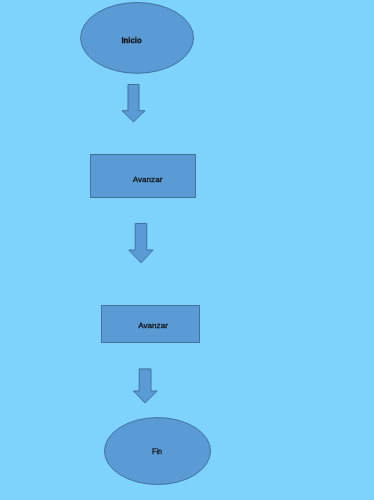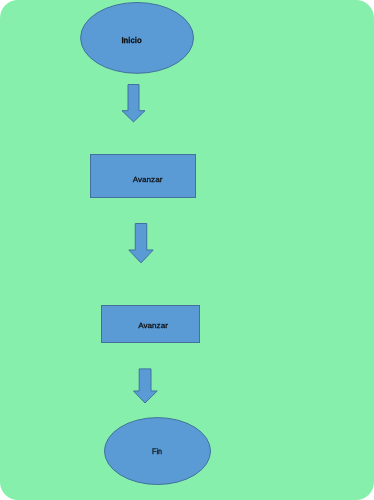--- a/index.html
+++ b/index.html
@@ -33,21 +33,21 @@
     filter: opacity(1);
   }
   #label-layer text {
     text-rendering: geometricPrecision;
     font-family: "Liberation Sans", sans-serif;
   }
 </style>
 </head>
 <body>
 
-<div id="canvas" style="background: #86efac; border-radius: 18px;">
+<div id="canvas" style="background: #7dd3fc;">
   <svg id="shape-layer" width="374" height="500" viewBox="0 0 374 500">
       <ellipse cx="137.05" cy="37.9" rx="56.45" ry="35.4" fill="#5b9bd5" stroke="#41719c" stroke-width="1"></ellipse>
       <path d="M128,84.5 L139,84.5 L139,110.7 L145,110.7 L133.5,121.9 L122,110.7 L128,110.7 Z" fill="#5b9bd5" stroke="#41719c" stroke-width="1"></path>
       <rect x="90.5" y="154.5" width="105" height="43" fill="#5b9bd5" stroke="#41719c" stroke-width="1"></rect>
       <path d="M135.25,223.5 L146.75,223.5 L146.75,250 L153.20000000000002,250 L141,262.9 L128.8,250 L135.25,250 Z" fill="#5b9bd5" stroke="#41719c" stroke-width="1"></path>
       <rect x="101.5" y="305.5" width="98" height="37" fill="#5b9bd5" stroke="#41719c" stroke-width="1"></rect>
       <path d="M139.2,368.9 L151,368.9 L151,391 L157.2,391 L145,403 L133.5,391 L139.2,391 Z" fill="#5b9bd5" stroke="#41719c" stroke-width="1"></path>
       <ellipse cx="157.5" cy="451.05" rx="53" ry="33.45" fill="#5b9bd5" stroke="#41719c" stroke-width="1"></ellipse>
     </svg>
   <svg id="label-layer" width="374" height="500" viewBox="0 0 374 500">

